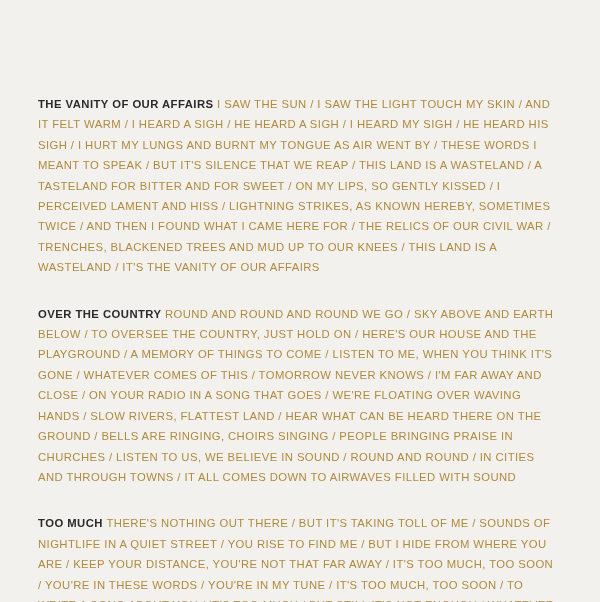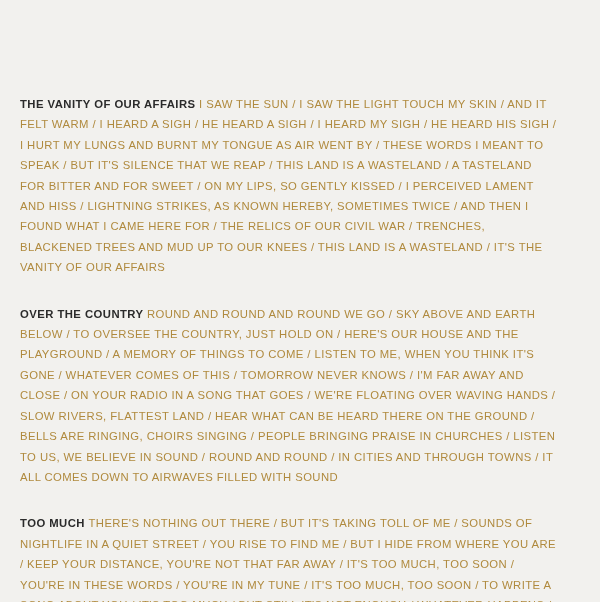--- a/index.html
+++ b/index.html
@@ -11,21 +11,21 @@
     height: 602px;
     background: #f2f1ee;
     font-family: "Liberation Sans", sans-serif;
   }
   .page {
     position: relative;
     width: 600px;
     height: 602px;
     background: #f2f1ee;
     box-sizing: border-box;
-    padding: 78px 42px 0 20px;
+    padding: 78px 42px 0 38px;
   }
   .lyrics-block {
     margin-bottom: 26px;
   }
   .lyrics-block:last-child {
     margin-bottom: 0;
   }
   .song-title {
     color: #2b2b2b;
     font-weight: bold;

